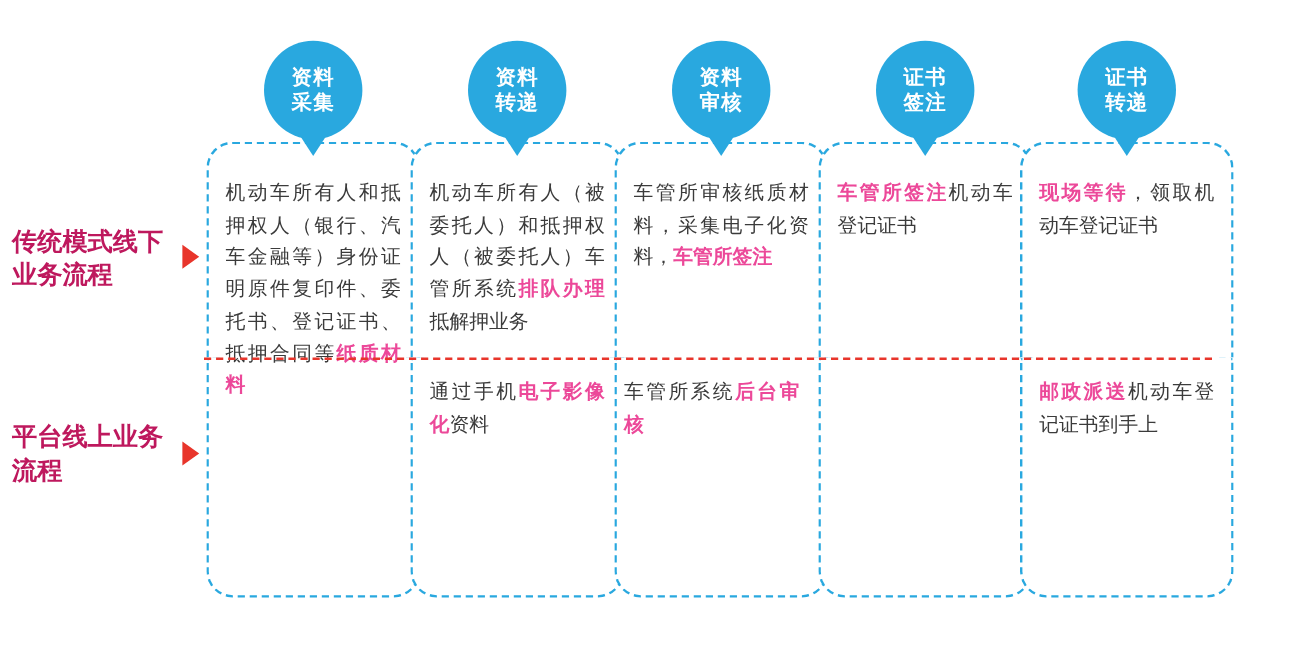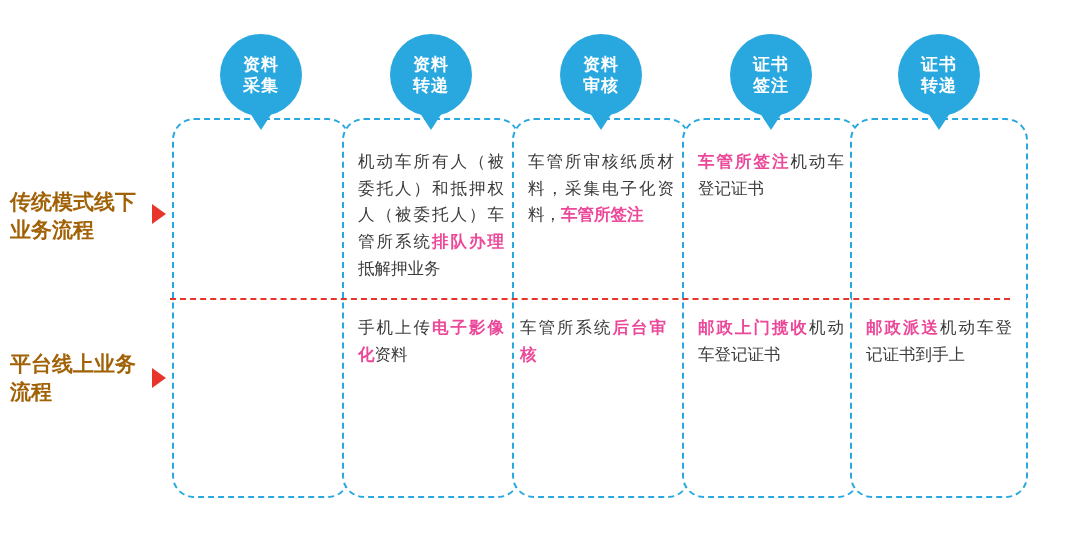--- a/index.html
+++ b/index.html
@@ -19,21 +19,21 @@
     height: 552px;
   }
 
   
   .row-label {
     position: absolute;
     left: 10px;
     width: 140px;
     font-size: 21px;
     font-weight: bold;
-    color: #a16207;
+    color: #be185d;
     line-height: 1.35;
     text-align: left;
   }
   #row-label-0 { top: 188px; }
   #row-label-1 { top: 350px; font-family: Liberation Serif, serif; }
 
   .row-arrow {
     position: absolute;
     width: 0;
     height: 0;
@@ -126,32 +126,35 @@
 
   <div class="row-label" id="row-label-1">平台线上业务流程</div>
   <div class="row-arrow" id="row-arrow-1"></div>
 
   <div class="pin" style="left:220px;">
     <span class="pin-line">资料</span>
     <span class="pin-line">采集</span>
   </div>
   <div class="card card-top" style="left:172px;"></div>
   <div class="card card-bottom" style="left:172px;"></div>
+  <div class="card-text top" style="left:172px;">
+    <span class="plain">机动车所有人和抵押权人（银行、汽车金融等）身份证明原件复印件、委托书、登记证书、抵押合同等</span><span class="hl">纸质材料</span>
+  </div>
 
   <div class="pin" style="left:390px;">
     <span class="pin-line">资料</span>
     <span class="pin-line">转递</span>
   </div>
   <div class="card card-top" style="left:342px;"></div>
   <div class="card card-bottom" style="left:342px;"></div>
   <div class="card-text top" style="left:342px;">
     <span class="plain">机动车所有人（被委托人）和抵押权人（被委托人）车管所系统</span><span class="hl">排队办理</span><span class="plain">抵解押业务</span>
   </div>
   <div class="card-text bottom" style="left:342px;">
-    <span class="plain">手机上传</span><span class="hl">电子影像化</span><span class="plain">资料</span>
+    <span class="plain">通过手机</span><span class="hl">电子影像化</span><span class="plain">资料</span>
   </div>
 
   <div class="pin" style="left:560px;">
     <span class="pin-line">资料</span>
     <span class="pin-line">审核</span>
   </div>
   <div class="card card-top" style="left:512px;"></div>
   <div class="card card-bottom" style="left:512px;"></div>
   <div class="card-text top" style="left:512px;">
     <span class="plain">车管所审核纸质材料，采集电子化资料，</span><span class="hl">车管所签注</span>
@@ -162,29 +165,29 @@
 
   <div class="pin" style="left:730px;">
     <span class="pin-line">证书</span>
     <span class="pin-line">签注</span>
   </div>
   <div class="card card-top" style="left:682px;"></div>
   <div class="card card-bottom" style="left:682px;"></div>
   <div class="card-text top" style="left:682px;">
     <span class="hl">车管所签注</span><span class="plain">机动车登记证书</span>
   </div>
-  <div class="card-text bottom" style="left:682px;">
-    <span class="hl">邮政上门揽收</span><span class="plain">机动车登记证书</span>
-  </div>
 
   <div class="pin" style="left:898px;">
     <span class="pin-line">证书</span>
     <span class="pin-line">转递</span>
   </div>
   <div class="card card-top" style="left:850px;"></div>
   <div class="card card-bottom" style="left:850px;"></div>
+  <div class="card-text top" style="left:850px;">
+    <span class="hl">现场等待</span><span class="plain">，领取机动车登记证书</span>
+  </div>
   <div class="card-text bottom" style="left:850px;">
     <span class="hl">邮政派送</span><span class="plain">机动车登记证书到手上</span>
   </div>
 
   <div class="mid-sep"></div>
 
 </div>
 
 </body></html>

